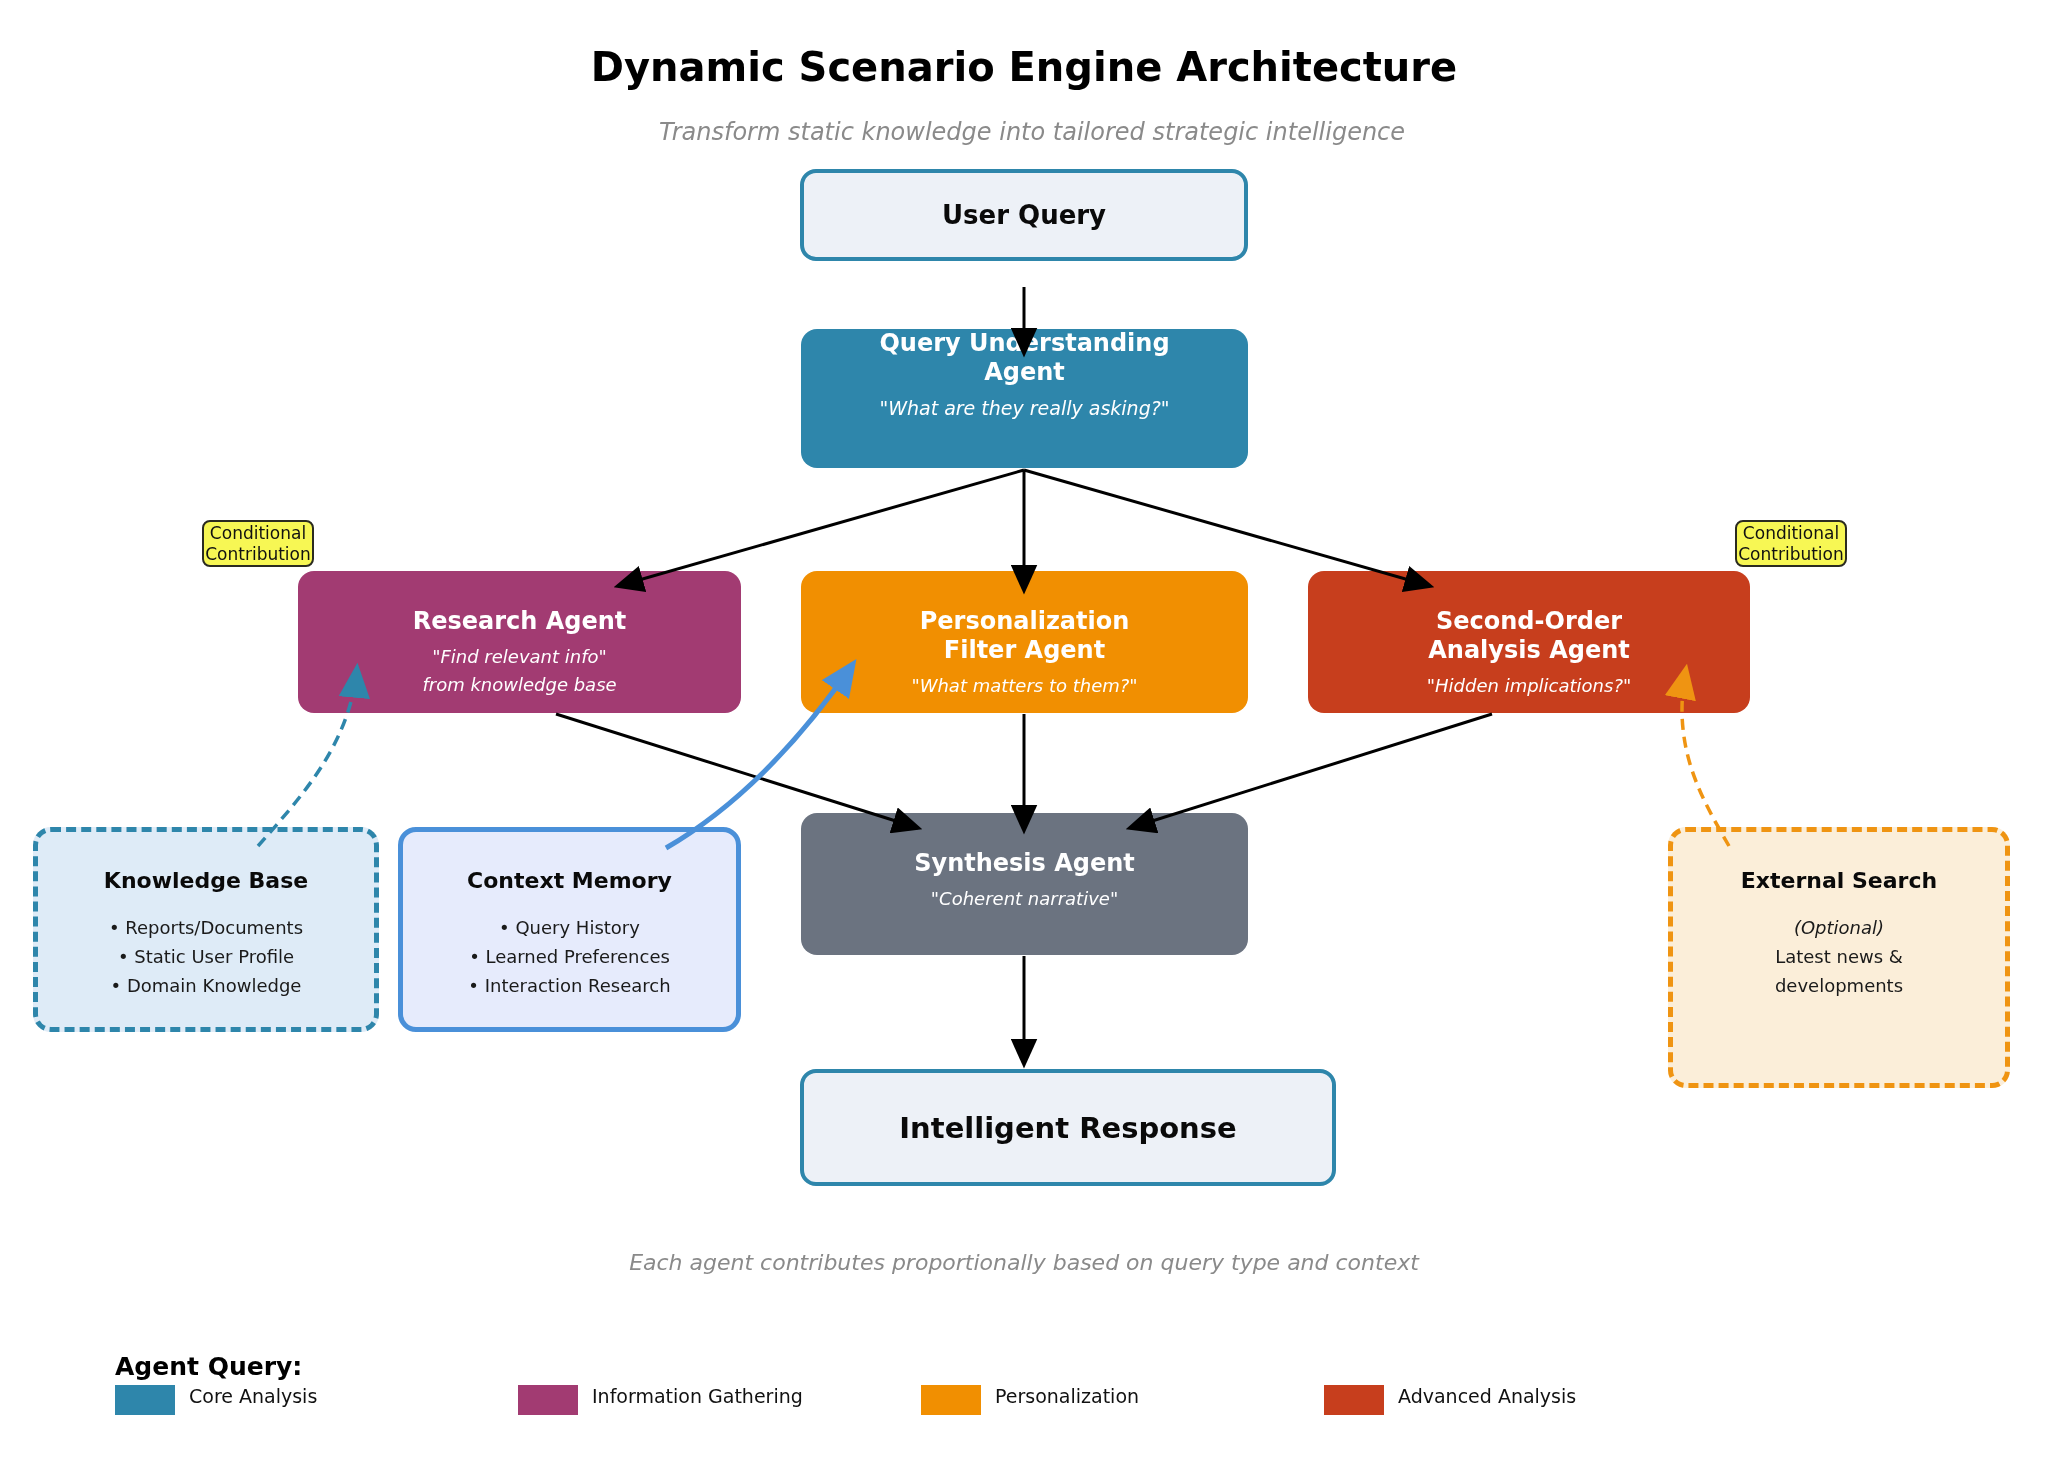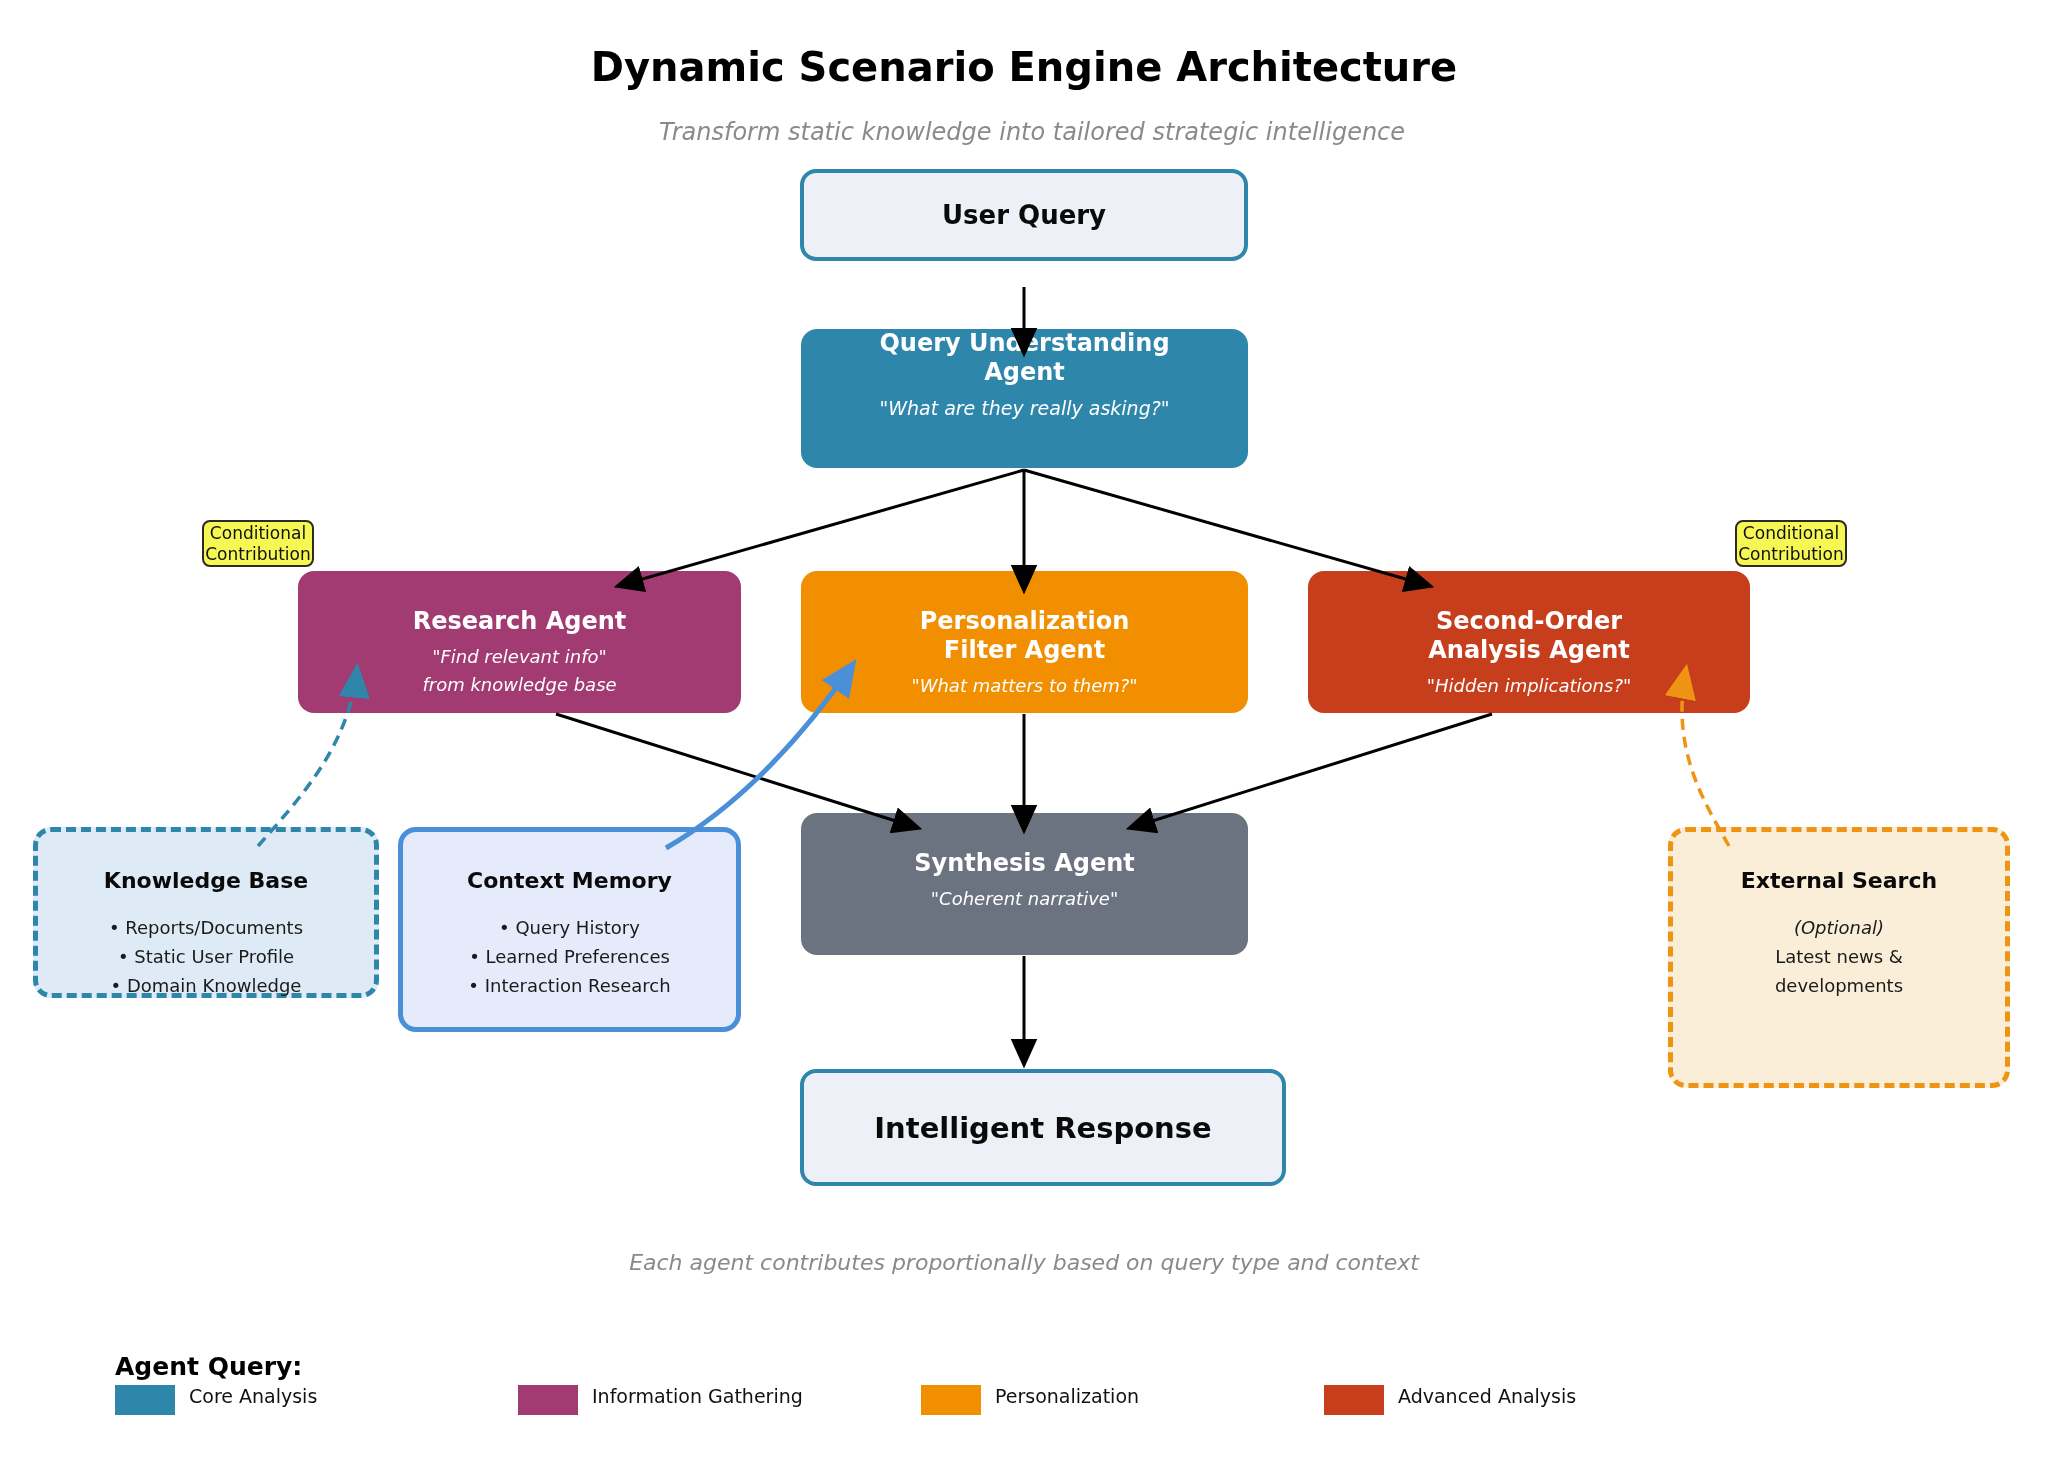--- a/index.html
+++ b/index.html
@@ -86,21 +86,21 @@
 Filter Agent</div>
     <div class="node-quote">"What matters to them?"</div>
   </div>
 
   <div class="node" style="left: 1308px; top: 571px; width: 442px; height: 142px; padding-top: 36px; background-color: rgb(199, 62, 29);">
     <div class="node-title">Second-Order
 Analysis Agent</div>
     <div class="node-quote">"Hidden implications?"</div>
   </div>
 
-  <div class="store" style="left:33px; top:827px; width:346px; height:171px; background:#deebf7; border:5px dashed #2e86ab;">
+  <div class="store" style="left:33px; top:827px; width:346px; height:205px; background:#deebf7; border:5px dashed #2e86ab;">
     <div class="store-title">Knowledge Base</div>
     <div class="store-items">
       <span>• Reports/Documents</span>
       <span>• Static User Profile</span>
       <span>• Domain Knowledge</span>
     </div>
   </div>
 
   <div class="store" style="left:398px; top:827px; width:343px; height:205px; background:#e6ebfc; border:5px solid #4a90d9;">
     <div class="store-title">Context Memory</div>
@@ -118,21 +118,21 @@
       <span>Latest news &amp;</span>
       <span>developments</span>
     </div>
   </div>
 
   <div class="node" style="left: 801px; top: 813px; width: 447px; height: 142px; padding-top: 36px; background-color: rgb(107, 115, 128);">
     <div class="node-title">Synthesis Agent</div>
     <div class="node-quote">"Coherent narrative"</div>
   </div>
 
-  <div class="io-box" style="left:800px; top:1069px; width:486px; height:117px; font-size:29px;">
+  <div class="io-box" style="left:800px; top:1069px; width:536px; height:117px; font-size:29px;">
     <span>Intelligent Response</span>
   </div>
 
   <div class="caption">Each agent contributes proportionally based on query type and context</div>
 
   <div class="legend-heading">Agent Query:</div>
 
   <div class="legend-item" style="left:115px;">
     <span class="swatch" style="background-color: rgb(46, 134, 171);"></span>
     <span class="legend-label">Core Analysis</span>

